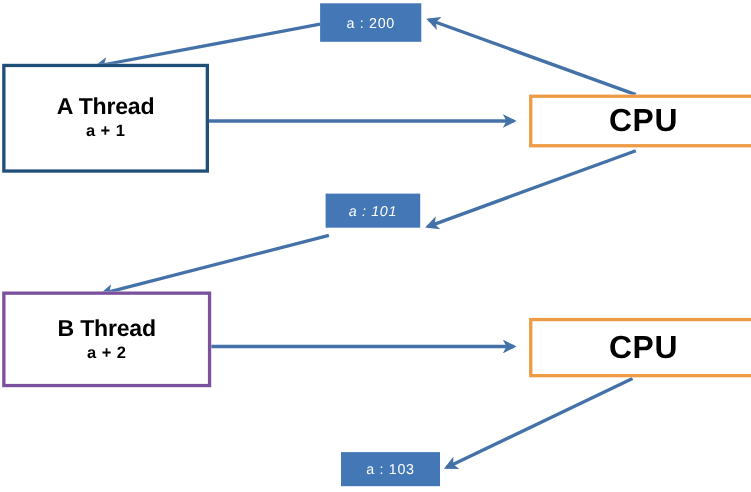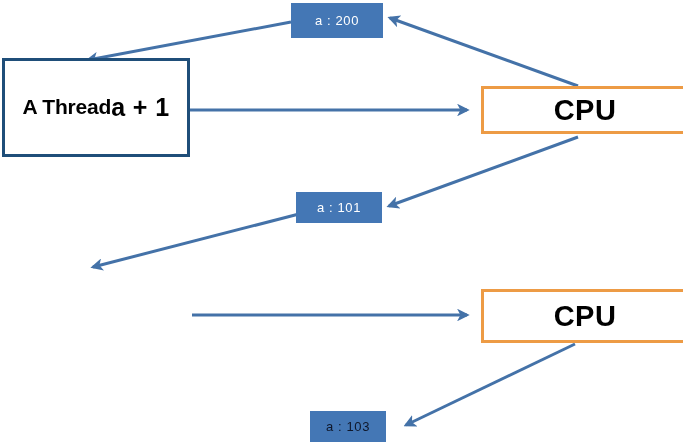--- a/index.html
+++ b/index.html
@@ -24,40 +24,40 @@
     top: 0;
     width: 683px;
     height: 447px;
     pointer-events: none;
   }
   .node {
     position: absolute;
     box-sizing: border-box;
     background: #ffffff;
     display: flex;
-    flex-direction: row;
+    flex-direction: column;
     align-items: center;
     justify-content: center;
     text-align: center;
     z-index: 3;
   }
   .thread-box {
     border-style: solid;
     border-width: 3px;
     line-height: 1.18;
   }
   .thread-line1 {
     font-size: 21px;
     font-weight: 700;
     color: #000000;
     letter-spacing: -0.2px;
     white-space: nowrap;
   }
   .thread-line2 {
-    font-size: 25px;
+    font-size: 15px;
     font-weight: 700;
     color: #000000;
     letter-spacing: 0.4px;
     white-space: nowrap;
   }
   .cpu-box {
     border-style: solid;
     border-width: 3px;
     margin-left: 12px;
   }
@@ -102,28 +102,32 @@
         <line x1="192" y1="315" x2="467" y2="315" stroke="#4472A8" stroke-width="3" marker-end="url(#arrowhead)" id="edge-thread-b-to-cpu-bottom"></line>
         <line x1="575" y1="344" x2="406" y2="425" stroke="#4472A8" stroke-width="3" marker-end="url(#arrowhead)" id="edge-cpu-bottom-to-chip-103"></line>
       </g>
   </svg>
 
   <div class="node thread-box" id="node-thread-a" style="left: 2px; top: 58px; width: 188px; height: 99px; border-color: rgb(31, 78, 121); background: rgb(255, 255, 255);">
     <div class="thread-line1">A Thread</div>
     <div class="thread-line2">a + 1</div>
   </div>
 
+  <div class="node thread-box" id="node-thread-b" style="left: 2px; top: 265px; width: 190px; height: 87px; border-color: rgb(123, 81, 157); background: rgb(255, 255, 255);">
+    <div class="thread-line1">B Thread</div>
+    <div class="thread-line2">a + 2</div>
+  </div>
 
   <div class="node cpu-box" id="node-cpu-top" style="left: 469px; top: 86px; width: 208px; height: 48px; border-color: rgb(237, 155, 69); background: rgb(255, 255, 255);">
     <div class="cpu-label">CPU</div>
   </div>
 
   <div class="node cpu-box" id="node-cpu-bottom" style="left: 469px; top: 289px; width: 208px; height: 54px; border-color: rgb(237, 155, 69); background: rgb(255, 255, 255);">
     <div class="cpu-label">CPU</div>
   </div>
 
   <div id="chip-layer">
       <div class="value-chip" id="chip-a-100" style="left: 291px; top: 3px; width: 92px; height: 35px; background: rgb(68, 119, 181); color: rgb(255, 255, 255);">a : 200</div>
-      <div class="value-chip" id="chip-a-101" style="left: 296px; top: 192px; width: 86px; height: 31px; background: rgb(68, 119, 181); color: rgb(255, 255, 255);">a : 101</div>
-      <div class="value-chip" id="chip-a-103" style="left: 310px; top: 411px; width: 76px; height: 31px; background: rgb(68, 119, 181); color: #0f172a;">a : 103</div>
+      <div class="value-chip" id="chip-a-101" style="left: 296px; top: 176px; width: 86px; height: 31px; background: rgb(68, 119, 181); color: rgb(255, 255, 255); font-style: italic;">a : 101</div>
+      <div class="value-chip" id="chip-a-103" style="left: 310px; top: 411px; width: 90px; height: 31px; background: rgb(68, 119, 181); color: #ffffff;">a : 103</div>
     </div>
 
 </div>
 
 </body></html>

